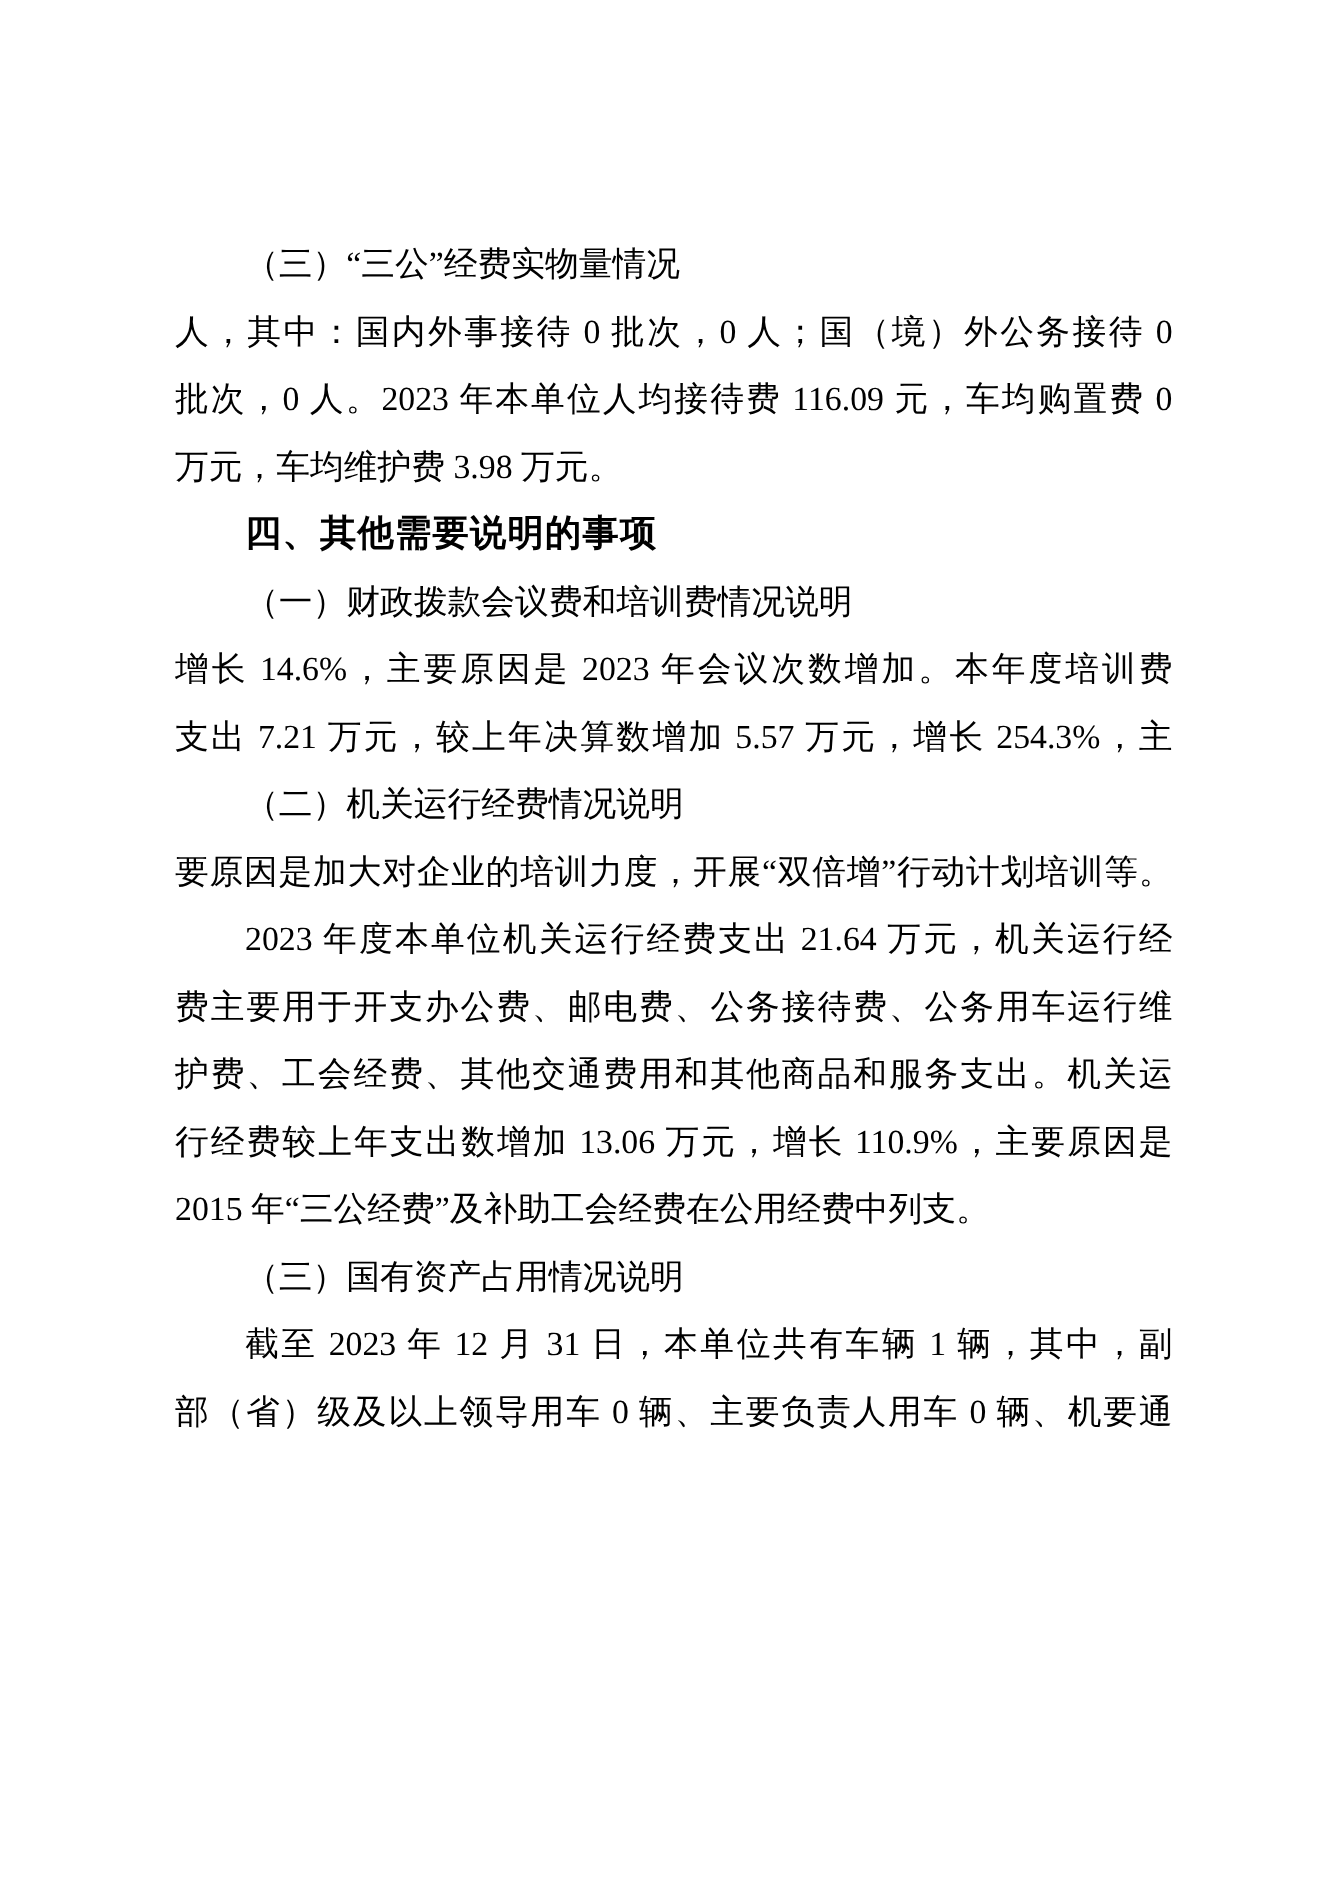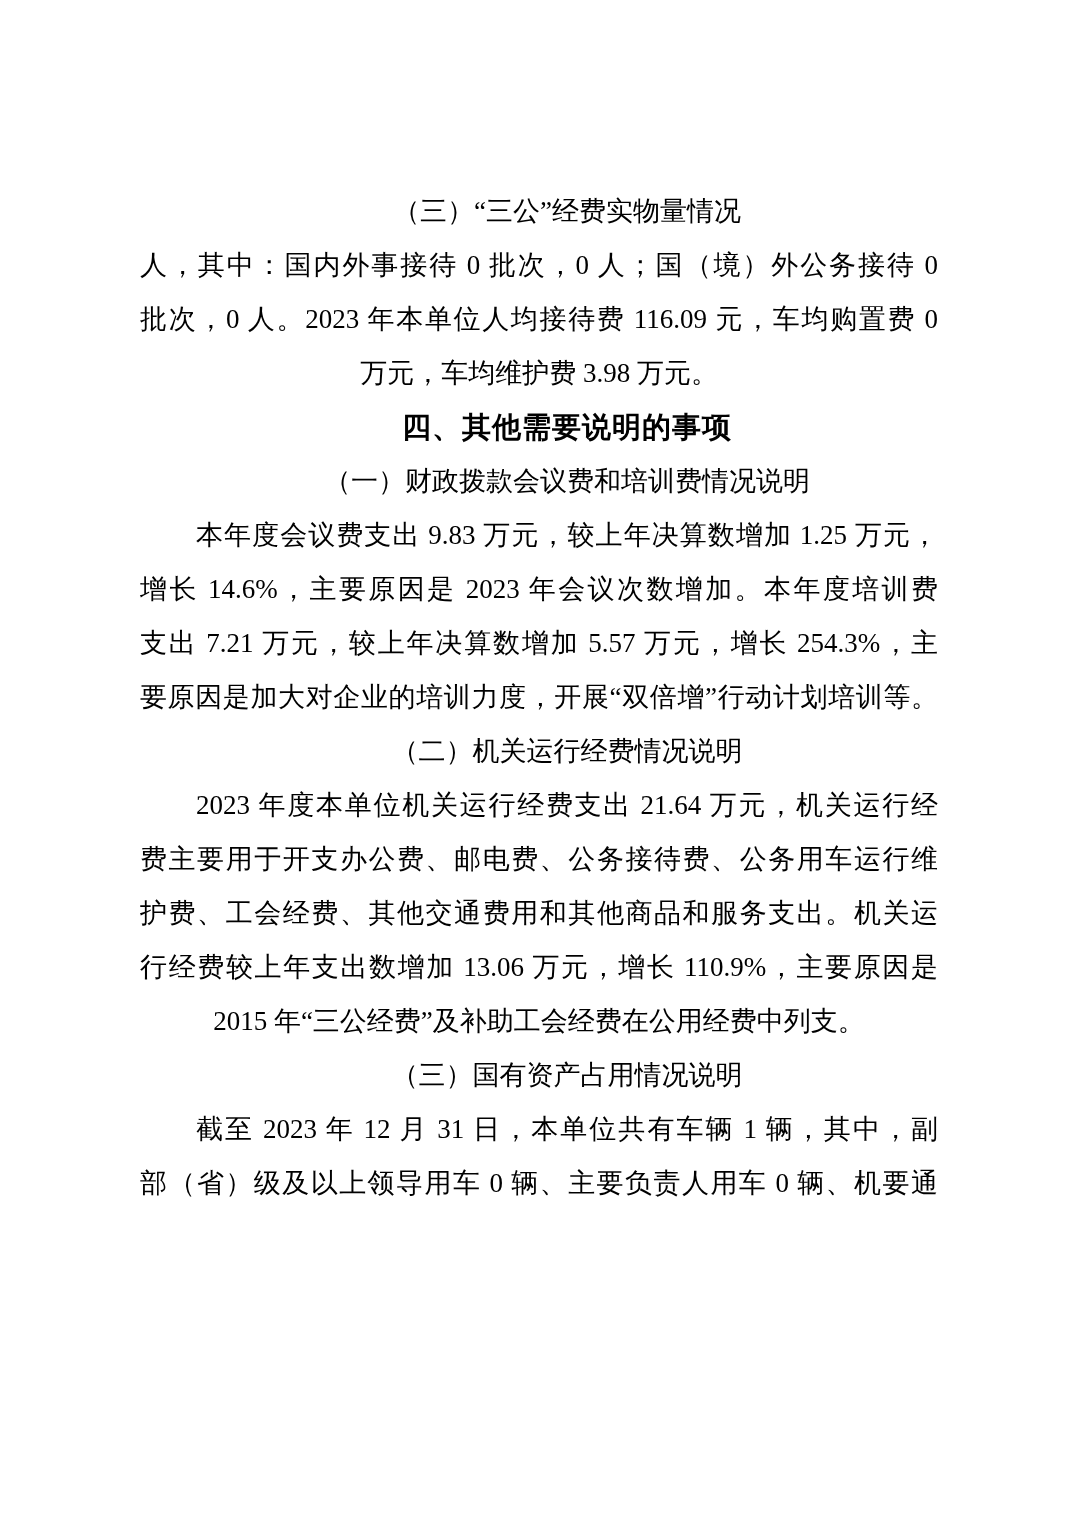--- a/index.html
+++ b/index.html
@@ -20,21 +20,20 @@
     top: 184px;
     width: 798px;
   }
   .line {
     height: 54px;
     line-height: 54px;
     font-size: 27px;
     color: #000000;
     font-family: "Liberation Serif", "DejaVu Serif", serif;
     overflow: visible;
-    text-align: center;
   }
   .just {
     text-align: justify;
     text-align-last: justify;
   }
   .indent {
     text-indent: 56px;
   }
   .sec {
     font-family: "Liberation Sans", "DejaVu Sans", sans-serif;
@@ -47,25 +46,24 @@
 <body>
 
 <div class="page">
   <div class="textblock">
     <div class="line indent">（三）“三公”经费实物量情况</div>
     <div class="line just">人，其中：国内外事接待 0 批次，0 人；国（境）外公务接待 0</div>
     <div class="line just">批次，0 人。2023 年本单位人均接待费 116.09 元，车均购置费 0</div>
     <div class="line">万元，车均维护费 3.98 万元。</div>
     <div class="line indent sec">四、其他需要说明的事项</div>
     <div class="line indent">（一）财政拨款会议费和培训费情况说明</div>
-    <div class="line indent just">本年度会议费支出 9.83 万元，较上年决算数增加 1.25 万元，</div>
     <div class="line just">增长 14.6%，主要原因是 2023 年会议次数增加。本年度培训费</div>
     <div class="line just">支出 7.21 万元，较上年决算数增加 5.57 万元，增长 254.3%，主</div>
+    <div class="line indent">（二）机关运行经费情况说明</div>
     <div class="line just">要原因是加大对企业的培训力度，开展“双倍增”行动计划培训等。</div>
-    <div class="line indent">（二）机关运行经费情况说明</div>
     <div class="line indent just">2023 年度本单位机关运行经费支出 21.64 万元，机关运行经</div>
     <div class="line just">费主要用于开支办公费、邮电费、公务接待费、公务用车运行维</div>
     <div class="line just">护费、工会经费、其他交通费用和其他商品和服务支出。机关运</div>
     <div class="line just">行经费较上年支出数增加 13.06 万元，增长 110.9%，主要原因是</div>
     <div class="line">2015 年“三公经费”及补助工会经费在公用经费中列支。</div>
     <div class="line indent">（三）国有资产占用情况说明</div>
     <div class="line indent just">截至 2023 年 12 月 31 日，本单位共有车辆 1 辆，其中，副</div>
     <div class="line just">部（省）级及以上领导用车 0 辆、主要负责人用车 0 辆、机要通</div>
   </div>
 </div>

